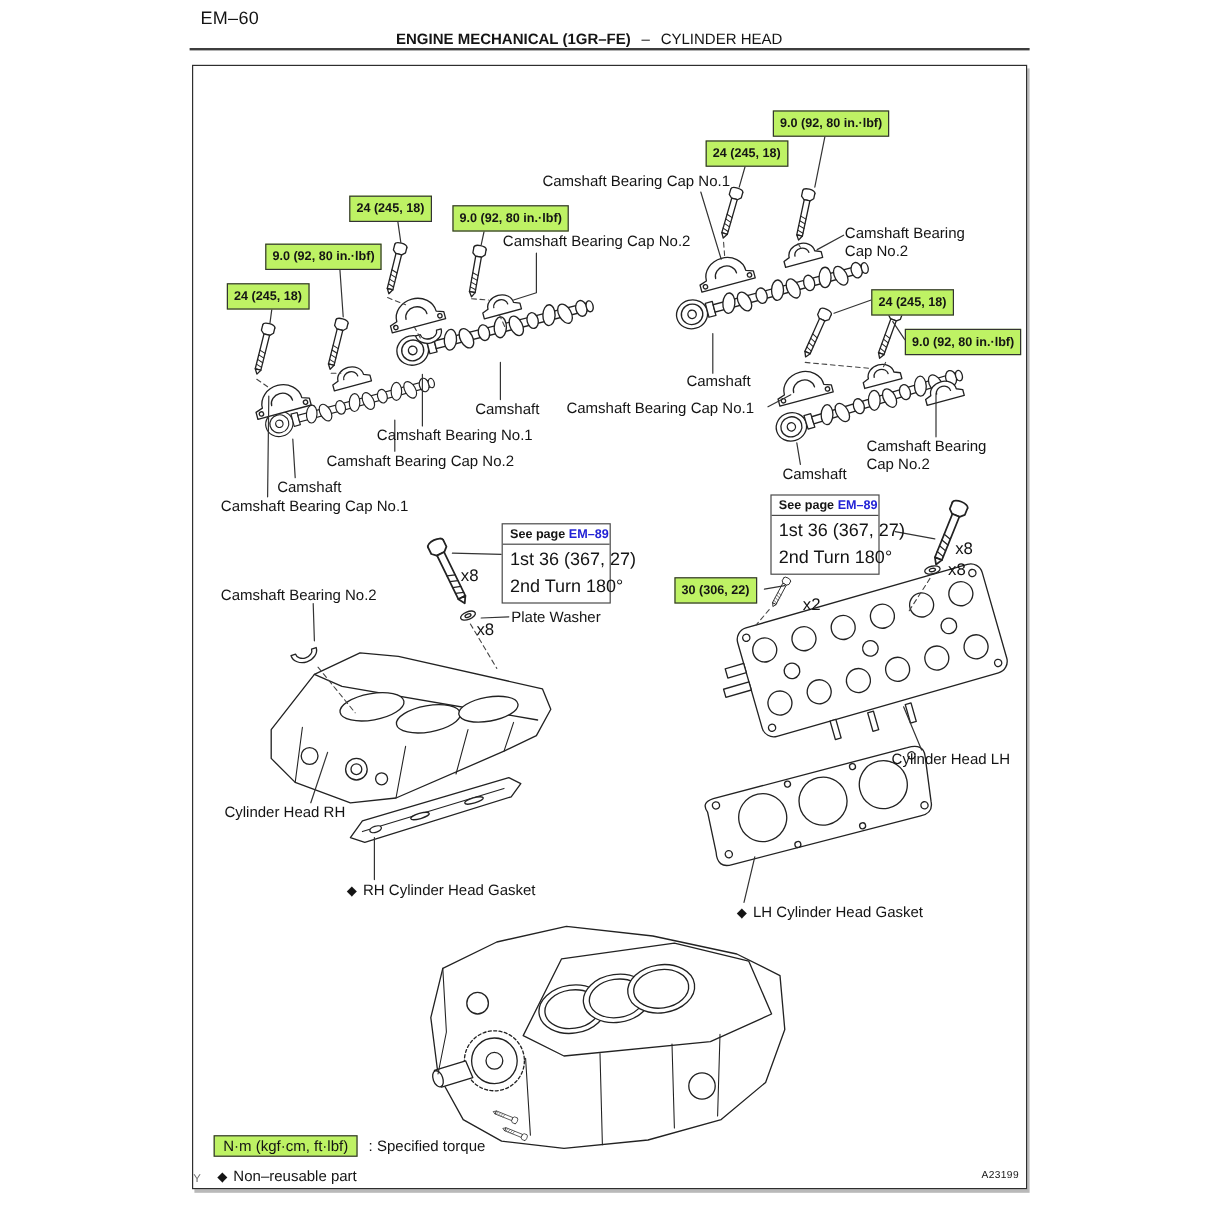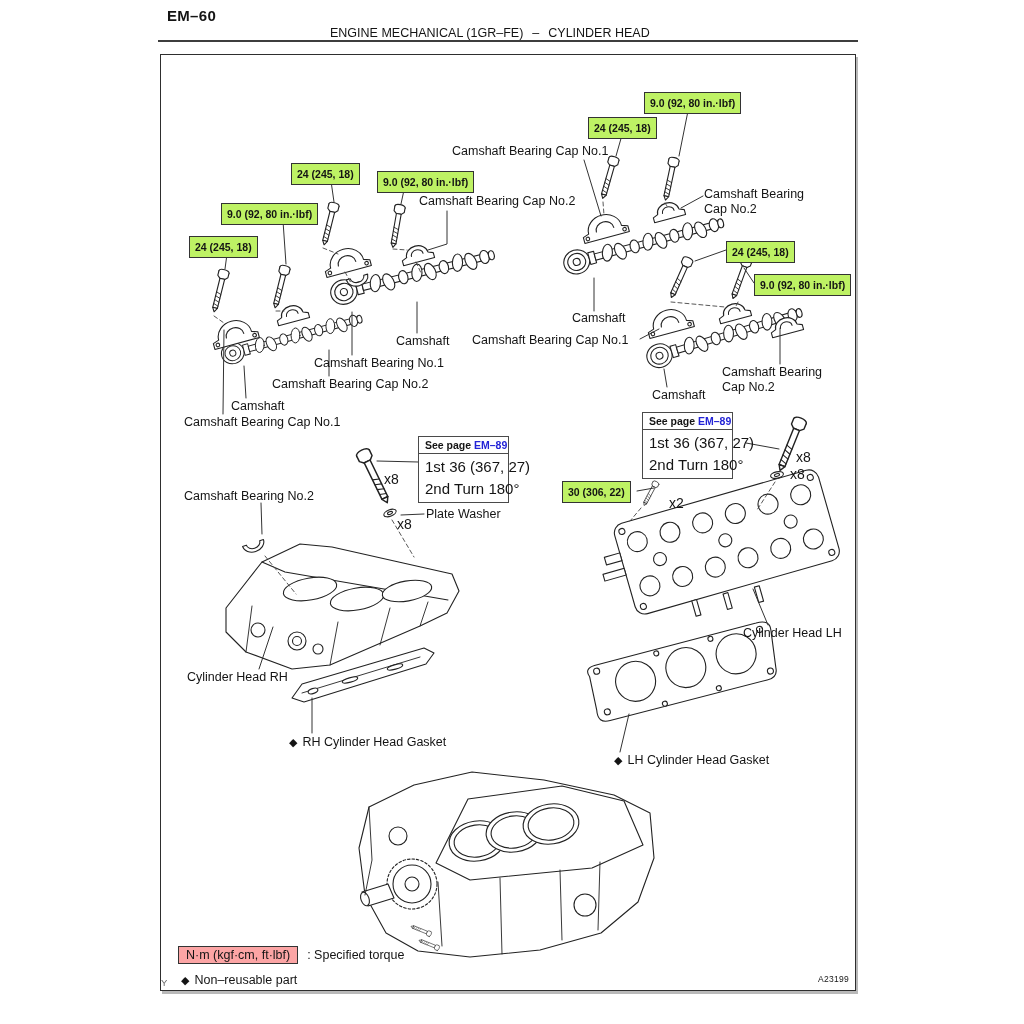--- a/index.html
+++ b/index.html
@@ -1,33 +1,33 @@
 <!DOCTYPE html>
 <html style="--link-blue: #2323d6; --ink: #1a1a1a;"><head>
 <meta charset="utf-8">
 <style>
   *{box-sizing:border-box;margin:0;padding:0}
   html,body{width:1024px;height:1024px;background:#fff;overflow:hidden;
     font-family:"Liberation Sans",sans-serif;color:#141414;position:relative}
-  .page-code{position:absolute;left:167px;top:7px;font-size:15px;font-weight:700;letter-spacing:.3px;z-index:4}
+  .page-code{position:absolute;left:167px;top:7px;font-size:15px;font-weight:400;letter-spacing:.3px;z-index:4}
   .hdr{position:absolute;left:330px;top:26px;font-size:12.5px;display:flex;gap:9px;align-items:baseline;white-space:nowrap;z-index:4}
-  .hdr .b{font-weight:400}
+  .hdr .b{font-weight:700}
   .hdr-rule{position:absolute;left:158px;top:40px;width:700px;height:2px;background:#3d3d3d;z-index:1}
   .frame{position:absolute;left:160px;top:54px;width:696px;height:937px;border:1.6px solid #2e2e2e;background:#fff;box-shadow:2px 3px 0 #b9b9b9;z-index:0}
   svg.art{position:absolute;left:160px;top:54px;width:696px;height:937px;z-index:1}
   .lbl{position:absolute;font-size:12.5px;line-height:1.18;white-space:nowrap;z-index:3}
   .tq{position:absolute;border:1.4px solid #333;background:#bef264;font-weight:700;font-size:10.5px;line-height:14px;padding:3px 5px;white-space:nowrap;z-index:3}
   .mult{position:absolute;font-size:14px;z-index:3}
   .sp{position:absolute;border:1.3px solid #4a4a4a;background:#fff;width:91px;z-index:3}
   .sp-r1{font-size:10.5px;font-weight:700;padding:2px 4px 2px 6px;border-bottom:1.2px solid #4a4a4a;white-space:nowrap}
   .sp-r2{font-size:15px;font-weight:400;padding:2px 4px 2px 6px;line-height:1.45;white-space:nowrap}
   .link{color:var(--link-blue,#2323d6)}
   .dia{font-size:11px;margin-right:5px}
   .legend-unit{position:absolute;left:178px;top:946px;display:flex;align-items:center;gap:9px;font-size:12.5px;z-index:3;white-space:nowrap}
-  .unit-box{border:1.3px solid #333;padding:1px 7px;background:#fca5a5}
+  .unit-box{border:1.3px solid #333;padding:1px 7px;background:#bef264}
   .fig-id{position:absolute;left:818px;top:974px;font-size:8.5px;letter-spacing:.3px;z-index:3}
   .margin-y{position:absolute;left:161px;top:977px;font-size:9.5px;color:#6a6a6a;z-index:4}
 </style>
 </head>
 <body>
 
 <div class="page-code">EM–60</div>
 <div class="hdr">
   <span class="b">ENGINE MECHANICAL (1GR–FE)</span>
   <span>–</span>

